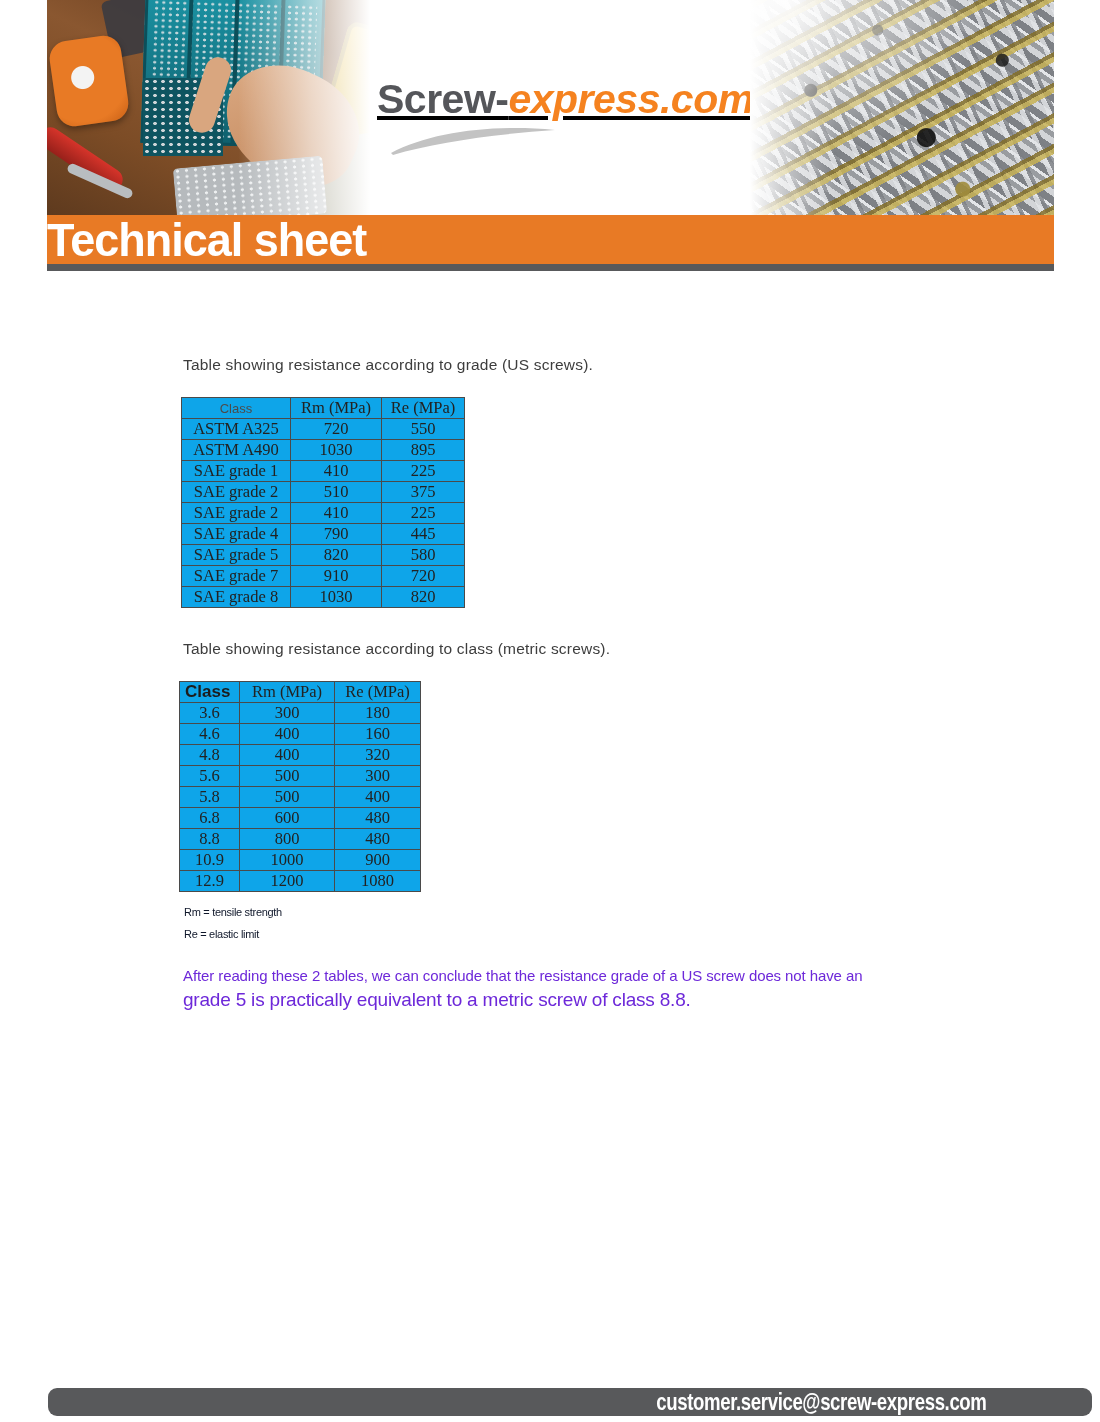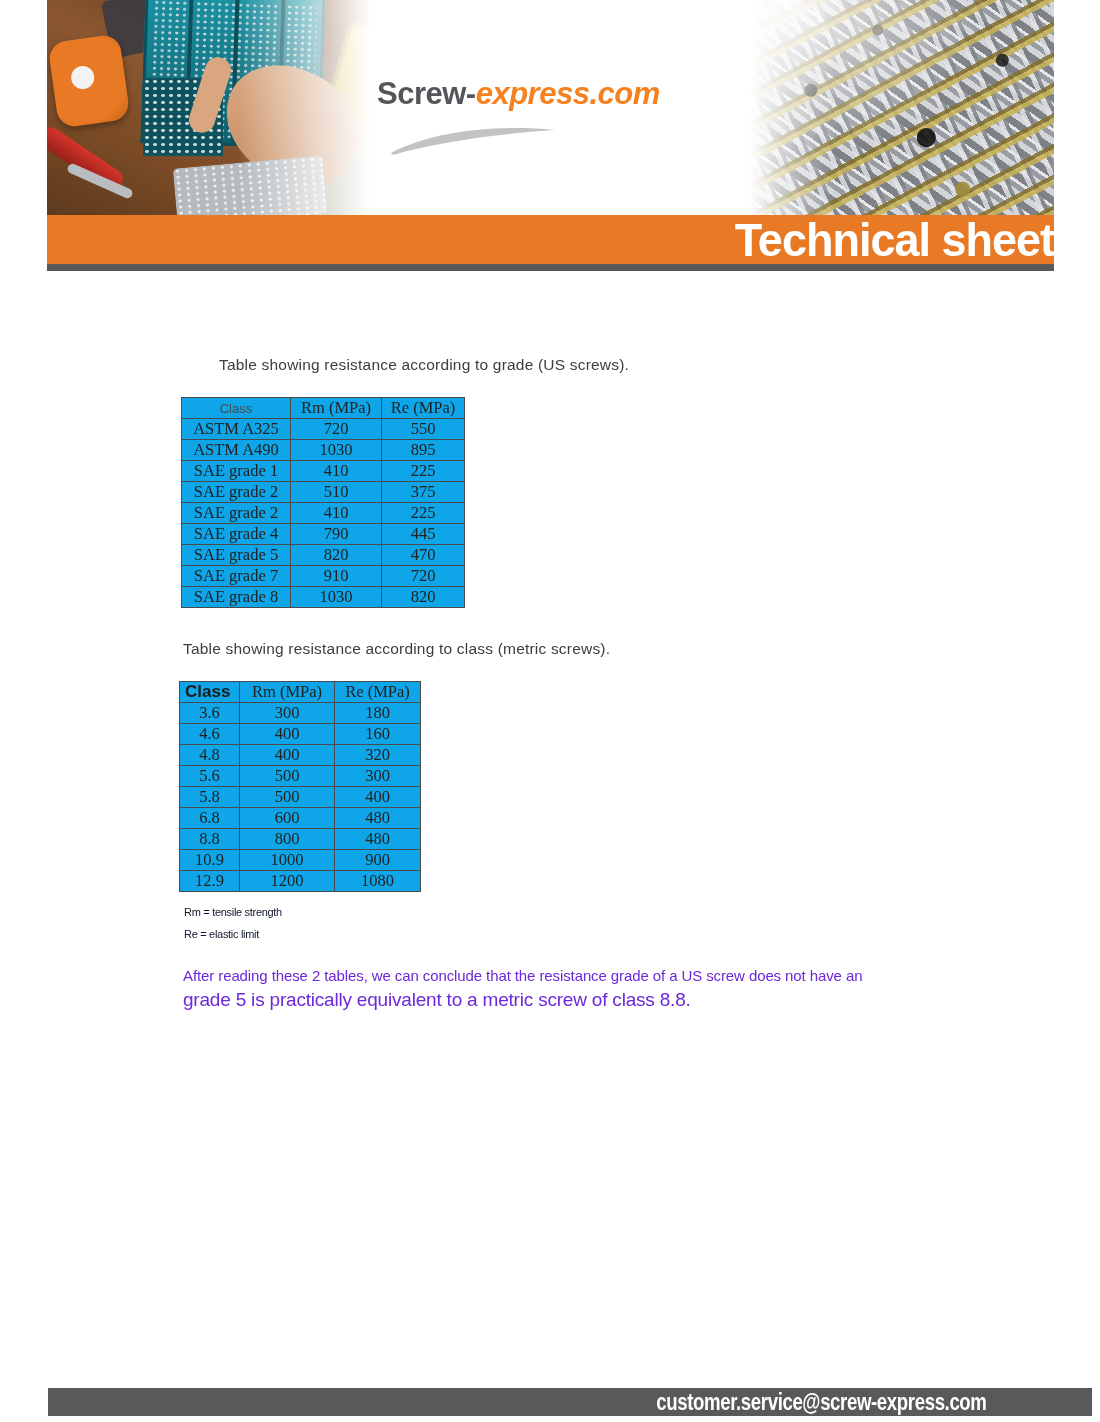--- a/index.html
+++ b/index.html
@@ -44,33 +44,33 @@
       radial-gradient(circle at 42% 14%,rgba(30,30,30,.65) 0 5px,transparent 6px),
       radial-gradient(circle at 70% 88%,rgba(160,140,60,.9) 0 7px,transparent 8px),
       repeating-linear-gradient(-28deg,rgba(199,178,86,.85) 0 5px,rgba(130,110,42,.85) 5px 9px,transparent 9px 27px),
       repeating-linear-gradient(65deg,rgba(226,228,231,.8) 0 5px,rgba(124,127,132,.8) 5px 9px,transparent 9px 24px),
       repeating-linear-gradient(35deg,#d3d5d8 0 6px,#999ca0 6px 11px,#e4e6e9 11px 14px,#7e8186 14px 21px);}
   .pr-highlight{position:absolute;inset:0;background:radial-gradient(ellipse at 12% 0%,rgba(255,255,255,.95),rgba(255,255,255,0) 52%);}
   .pr-fade{position:absolute;inset:0;background:linear-gradient(to right,#fff 0%,rgba(255,255,255,.55) 12%,transparent 28%);}
 
   
   .logo-block{position:absolute;left:377px;top:0;width:373px;height:215px;background:#fff;}
-  .logo-text{position:absolute;top:76px;width:100%;text-align:left;font-size:31px;font-weight:bold;letter-spacing:-.5px;white-space:nowrap;}
+  .logo-text{position:absolute;top:76px;width:100%;text-align:center;font-size:41px;font-weight:bold;letter-spacing:-.5px;white-space:nowrap;text-decoration:underline;}
   .logo-primary{color:#55565a;}
   .logo-accent{color:var(--logo-orange);font-style:italic;}
   .logo-swoosh{position:absolute;left:12px;top:123px;width:168px;height:32px;}
 
   
-  .banner{position:absolute;left:47px;top:215px;width:1007px;height:49px;background:var(--orange);display:flex;align-items:center;justify-content:flex-end;}
+  .banner{position:absolute;left:47px;top:215px;width:1007px;height:49px;background:var(--orange);display:flex;align-items:center;justify-content:flex-start;}
   .banner-title{color:#fff;font-weight:bold;font-size:45px;letter-spacing:-1px;transform:scaleY(1.04);white-space:nowrap;}
   .rule{position:absolute;left:47px;top:264px;width:1007px;height:7px;background:var(--dark-gray);}
 
   
   .table-title{position:absolute;font-size:15.5px;color:#3d3d3d;letter-spacing:.2px;white-space:nowrap;}
-  .title-us{left:183px;top:356px;margin-left:36px;}
+  .title-us{left:183px;top:356px;}
   .title-metric{left:183px;top:640px;}
 
   table{border-collapse:collapse;table-layout:fixed;position:absolute;background:#0ea5e9;}
   th,td{border:1px solid #4a4a4a;text-align:center;padding:0;overflow:hidden;white-space:nowrap;}
   td{font-family:"Liberation Serif",serif;font-size:16.5px;color:var(--ink);}
   tr{height:20.5px;}
   .t-us{left:181px;top:397px;width:283px;}
   .t-us th:nth-child(1){width:109px;}
   .t-us th:nth-child(2){width:91px;}
   .t-us th:nth-child(3){width:83px;}
@@ -85,21 +85,21 @@
 
   .legend-line{position:absolute;left:184px;font-size:11px;color:#0f172a;letter-spacing:-.3px;white-space:nowrap;}
   .legend-1{top:906px;}
   .legend-2{top:928px;}
 
   .paragraph{position:absolute;left:183px;top:965px;color:#6d28d9;}
   .paragraph .normal{display:block;font-size:15px;line-height:21.5px;letter-spacing:-.1px;white-space:nowrap;}
   .paragraph .big{display:block;font-size:19px;line-height:25px;letter-spacing:-.2px;white-space:nowrap;}
 
   
-  .footer{position:absolute;left:48px;top:1388px;width:1044px;height:28px;background:var(--dark-gray);display:flex;align-items:center;justify-content:flex-end;padding-right:105px;}
+  .footer{position:absolute;left:48px;top:1388px;width:1044px;height:28px;background:var(--dark-gray);display:flex;align-items:center;justify-content:flex-end;padding-right:105px;border-radius:9px;}
   .footer-email{display:inline-block;color:#fff;font-weight:bold;font-size:24.5px;letter-spacing:-.5px;transform:scaleX(.76);transform-origin:100% 50%;white-space:nowrap;}
 </style>
 </head>
 <body>
 
 <div class="page">
 
   <div>
     <div class="photo-left">
       <div class="pl-sandpaper"></div>
@@ -170,21 +170,21 @@
           <td>225</td>
         </tr>
         <tr>
           <td>SAE grade 4</td>
           <td>790</td>
           <td>445</td>
         </tr>
         <tr>
           <td>SAE grade 5</td>
           <td>820</td>
-          <td>470</td>
+          <td>580</td>
         </tr>
         <tr>
           <td>SAE grade 7</td>
           <td>910</td>
           <td>720</td>
         </tr>
         <tr>
           <td>SAE grade 8</td>
           <td>1030</td>
           <td>820</td>

